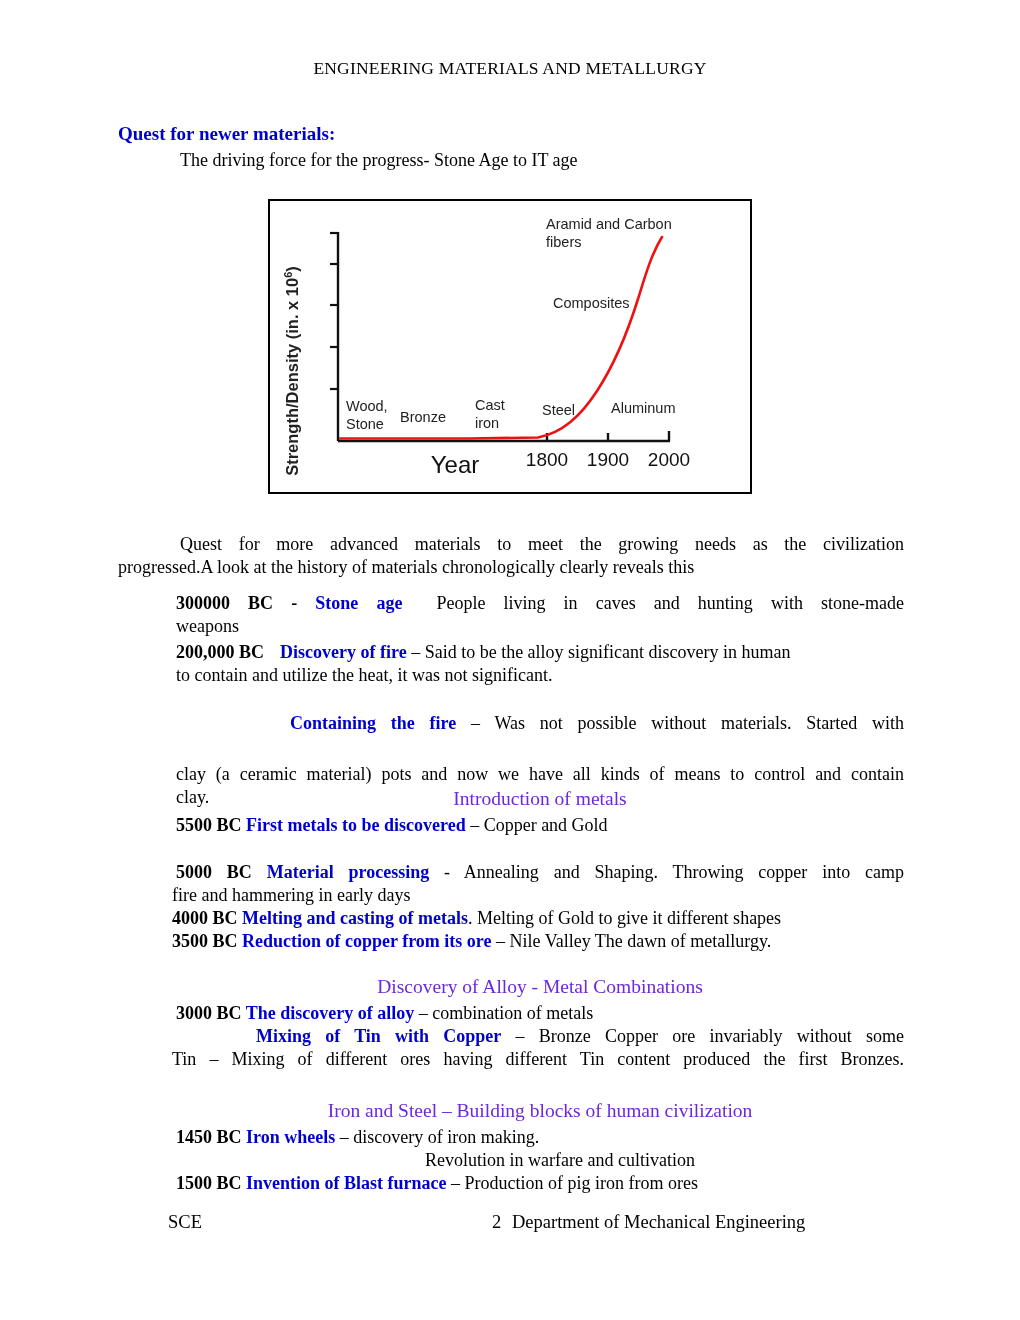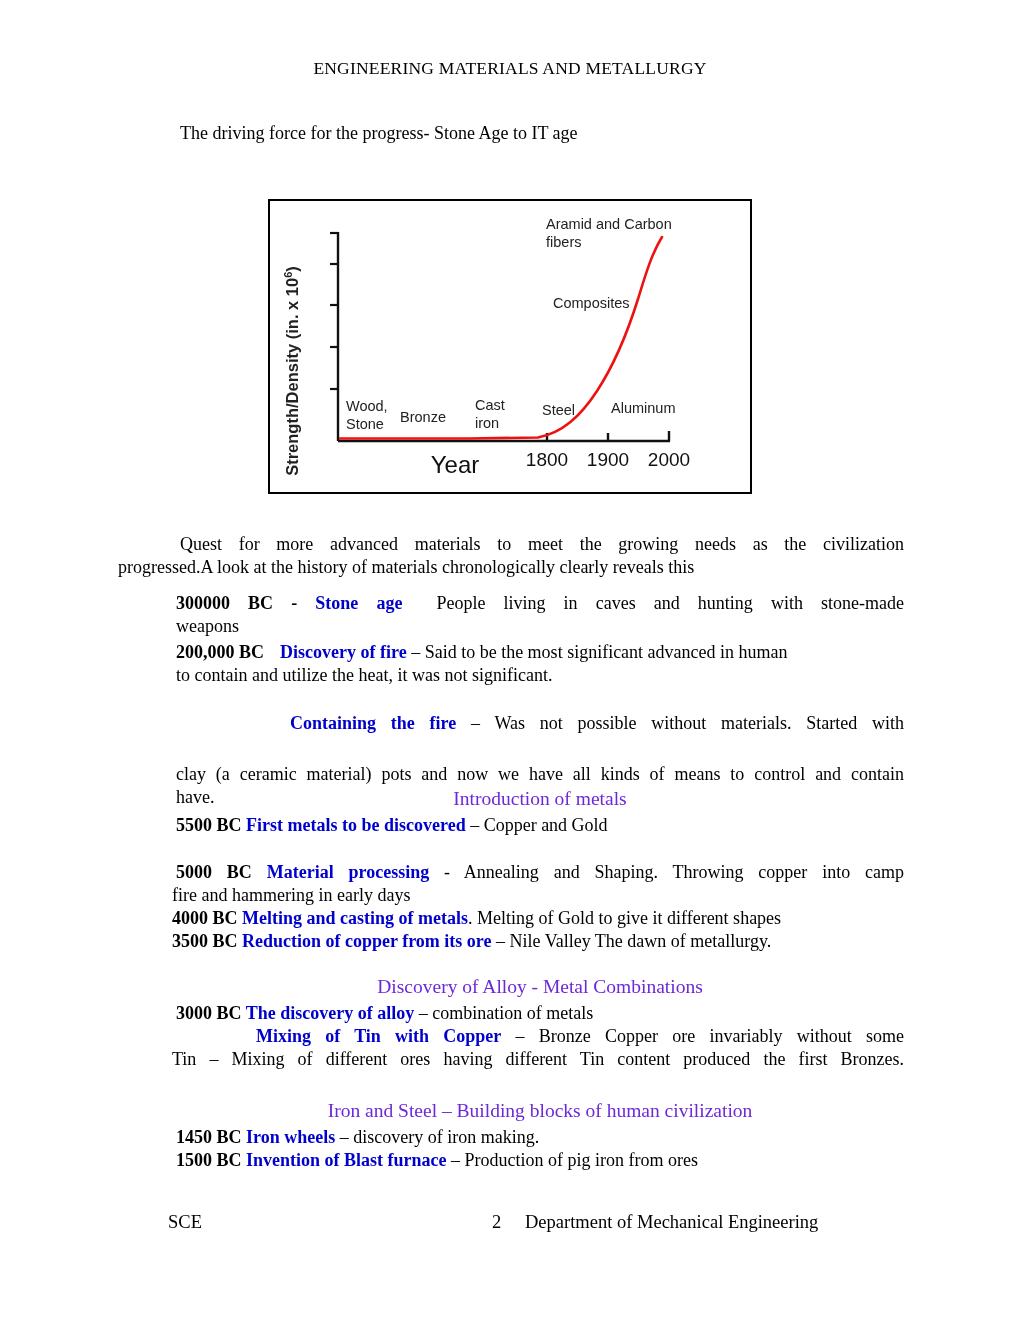--- a/index.html
+++ b/index.html
@@ -91,32 +91,33 @@
   .footer {
     position: absolute;
     left: 0;
     top: 1212px;
     width: 1020px;
     height: 30px;
     font-size: 18.5px;
   }
   .footer .f-left  { position: absolute; left: 168px; top: 0; }
   .footer .f-num   { position: absolute; left: 492px; top: 0; }
-  .footer .f-right { position: absolute; left: 525px; top: 0; }
+  .footer .f-right { position: absolute; left: 512px; top: 0; }
 
   .nowrap { white-space: nowrap; }
 </style>
 </head>
 <body>
 
 <div class="page">
 
   <div class="doc-header">ENGINEERING MATERIALS AND METALLURGY</div>
 
   <div class="abs" style="left:118px; top:122px; width:800px;">
+    <div class="h-blue">Quest for newer materials:</div>
     <div class="sub-line">The driving force for the progress- Stone Age to IT age</div>
   </div>
 
   <div class="figure-wrap">
     <svg width="480" height="291" viewBox="0 0 480 291">
 
       <text x="-170" y="28" transform="rotate(-90)" text-anchor="middle" font-family="Liberation Sans, sans-serif" font-size="16.5" font-weight="600" fill="#222">
         Strength/Density (in. x 10<tspan baseline-shift="super" font-size="11">6</tspan>)
       </text>
 
@@ -168,31 +169,31 @@
 
   <div class="abs" style="left:176px; top:592px; width:728px;">
     <div class="blk" style="display:block; text-align:justify; text-align-last:justify;">
       <span class="bold">300000 BC - </span><span class="blue">Stone age</span><span style="display:inline-block; width:34px;"></span><span>People living in caves and hunting with stone-made</span>
     </div>
     <div class="blk">weapons</div>
   </div>
 
   <div class="abs" style="left:176px; top:641px; width:728px;">
     <div class="blk nowrap">
-      <span class="bold">200,000 BC</span><span style="display:inline-block; width:16px;"></span><span class="blue">Discovery of fire</span> <span>– Said to be the most significant advanced in human</span>
+      <span class="bold">200,000 BC</span><span style="display:inline-block; width:16px;"></span><span class="blue">Discovery of fire</span> <span>– Said to be the alloy significant discovery in human</span>
     </div>
     <div class="blk">to contain and utilize the heat, it was not significant.</div>
   </div>
 
   <div class="abs" style="left:176px; top:712px; width:728px;">
     <div class="blk" style="padding-left:114px; text-align:justify; text-align-last:justify;">
       <span class="blue">Containing the fire</span> <span>– Was not possible without materials. Started with</span>
     </div>
     <div class="blk" style="text-align:justify; text-align-last:justify;margin-top:28px;">clay (a ceramic material) pots and now we have all kinds of means to control and contain</div>
-    <div class="blk">have.</div>
+    <div class="blk">clay.</div>
   </div>
 
   <div class="abs" style="left:176px; top:786px; width:728px;">
     <div class="brown-head">Introduction of metals</div>
 
     <div class="blk" style="margin-top:3px;">
       <span class="bold">5500 BC </span><span class="blue">First metals to be discovered</span><span> – Copper and Gold</span>
     </div>
 
     <div class="blk" style="text-align:justify; text-align-last:justify;margin-top:24px;">
@@ -225,20 +226,21 @@
     <div class="blk" style="margin-left:-4px; text-align:justify; text-align-last:justify;">Tin – Mixing of different ores having different Tin content produced the first Bronzes.</div>
   </div>
 
   <div class="abs" style="left:176px; top:1098px; width:728px;">
     <div class="brown-head">Iron and Steel – Building blocks of human civilization</div>
 
     <div class="blk" style="margin-top:3px;">
       <span class="bold">1450 BC </span><span class="blue">Iron wheels</span><span> – discovery of iron making.</span>
     </div>
 
+    <div class="blk" style="text-align:center; padding-left:40px;">Revolution in warfare and cultivation</div>
 
     <div class="blk">
       <span class="bold">1500 BC </span><span class="blue">Invention of Blast furnace</span><span> – Production of pig iron from ores</span>
     </div>
   </div>
 
   <div class="footer">
     <span class="f-left">SCE</span>
     <span class="f-num">2</span>
     <span class="f-right">Department of Mechanical Engineering</span>

